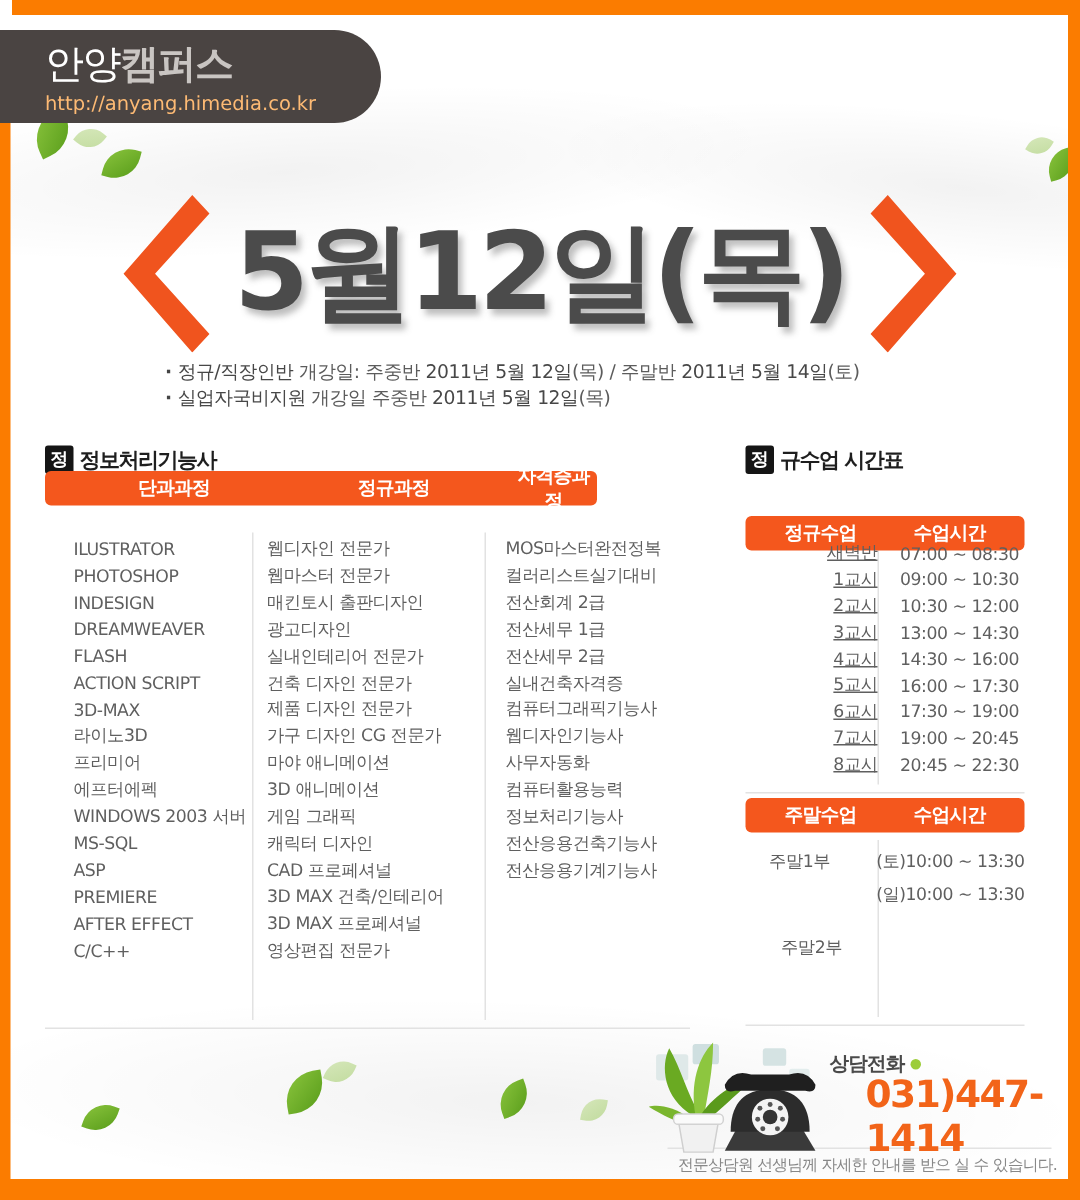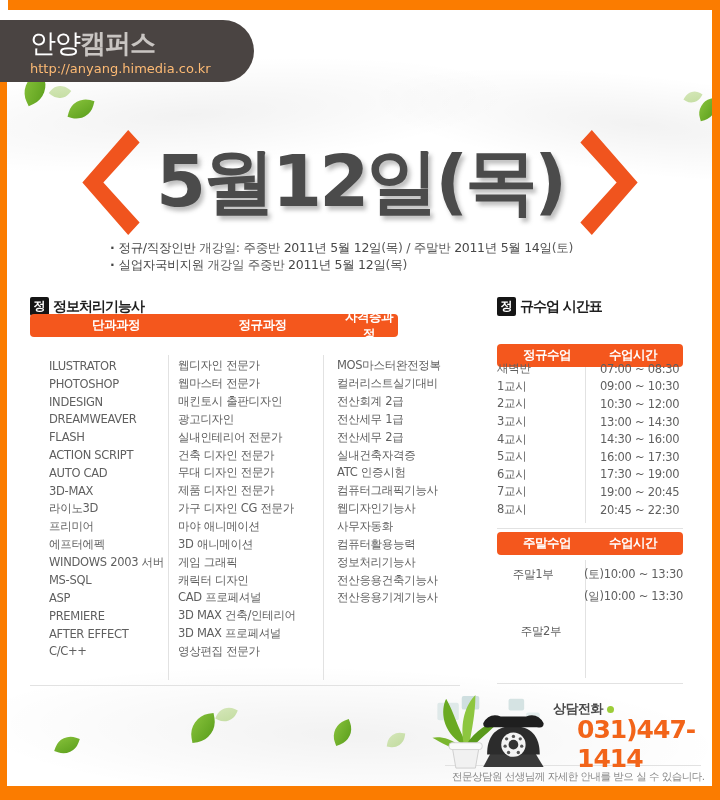--- a/index.html
+++ b/index.html
@@ -78,21 +78,21 @@
   .lc3{flex:1;padding-left:14px;}
   .vline{position:absolute;width:1px;background:var(--line);z-index:1;}
   .lv1{left:168px;top:355px;height:325px;}
   .lv2{left:323px;top:355px;height:325px;}
   .hline{position:absolute;height:1px;background:var(--line);z-index:1;}
   .lbot{left:30px;top:685px;width:430px;}
 
   
   .rtable{position:absolute;left:497px;top:360px;width:186px;z-index:2;}
   .rrow{display:flex;align-items:center;height:17.6px;font-size:11.5px;color:var(--txt);letter-spacing:-0.3px;white-space:nowrap;}
-  .rc1{width:88px;text-align:left;}
+  .rc1{width:88px;text-align:right;text-decoration:underline;}
   .rc2{flex:1;padding-left:15px;}
   .rv1{left:585px;top:357px;height:166px;}
   .rmid{left:497px;top:528px;width:186px;}
   .wktable{position:absolute;left:497px;top:564px;width:186px;z-index:2;}
   .wkrow{display:flex;margin-bottom:14px;font-size:11.5px;color:var(--txt);letter-spacing:-0.3px;white-space:nowrap;}
   .wkname{width:88px;text-align:center;padding-top:3px;}
   .wktimes{flex:1;padding-left:15px;}
   .wktimes div{line-height:21.5px;}
   .rv2{left:585px;top:560px;height:118px;}
   .rbot{left:497px;top:683px;width:186px;}
@@ -193,25 +193,20 @@
         <div class="lc2">실내인테리어 전문가</div>
         <div class="lc3">전산세무 2급</div>
       </div>
 
       <div class="lrow">
         <div class="lc1">ACTION SCRIPT</div>
         <div class="lc2">건축 디자인 전문가</div>
         <div class="lc3">실내건축자격증</div>
       </div>
 
-      <div class="lrow">
-        <div class="lc1">AUTO CAD</div>
-        <div class="lc2">무대 디자인 전문가</div>
-        <div class="lc3">ATC 인증시험</div>
-      </div>
 
       <div class="lrow">
         <div class="lc1">3D-MAX</div>
         <div class="lc2">제품 디자인 전문가</div>
         <div class="lc3">컴퓨터그래픽기능사</div>
       </div>
 
       <div class="lrow">
         <div class="lc1">라이노3D</div>
         <div class="lc2">가구 디자인 CG 전문가</div>

